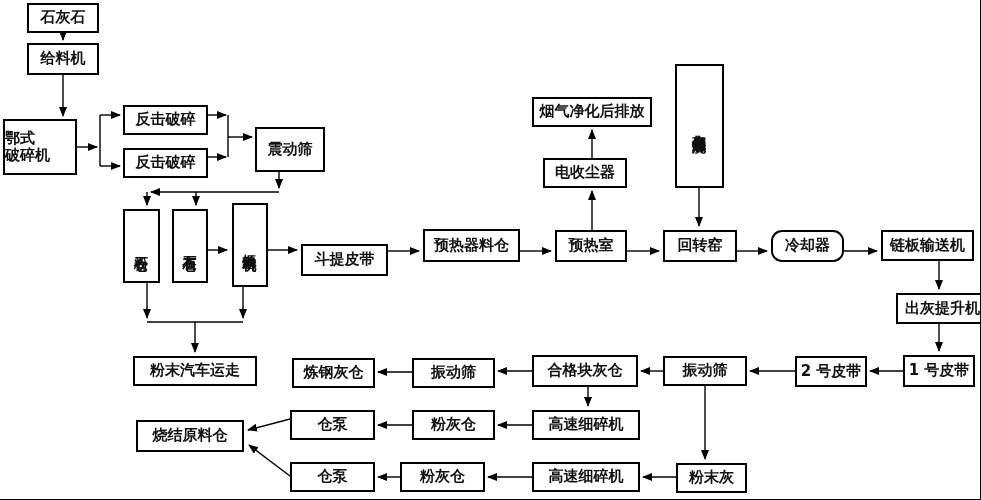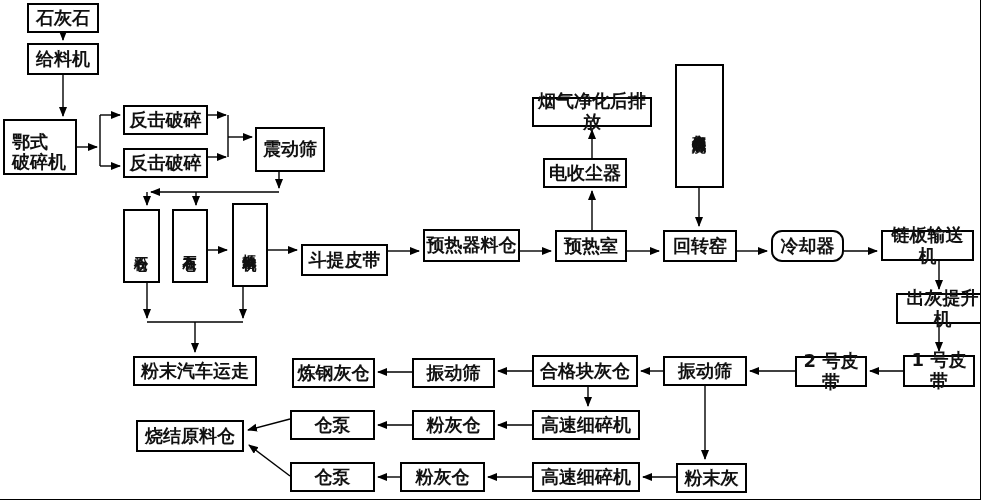--- a/index.html
+++ b/index.html
@@ -15,39 +15,37 @@
   }
   #arrows{position:absolute;left:0;top:0;width:981px;height:500px;}
   .node{
     position:absolute;
     box-sizing:border-box;
     border:2px solid #000;
     background:#ffffff;
     display:flex;
     align-items:center;
     justify-content:center;
-    font-size:18px;
+    font-size:15px;
     font-weight:700;
     color:#111;
     line-height:1.15;
     text-align:center;
   }
   .node span{display:block;}
   .vert{
     writing-mode:vertical-rl;
     text-orientation:upright;
     font-size:14px;
     letter-spacing:1px;
   }
   .two-line{
     justify-content:flex-start;
-    padding-left:7px;
     text-align:left;
     white-space:pre-line;
-    align-items:flex-end;
   }
   svg line, svg polyline{stroke:#000;stroke-width:1.4;fill:none;}
 </style>
 </head>
 <body>
 
 <div id="canvas">
 
   <svg id="arrows" viewBox="0 0 981 500">
     <defs>

